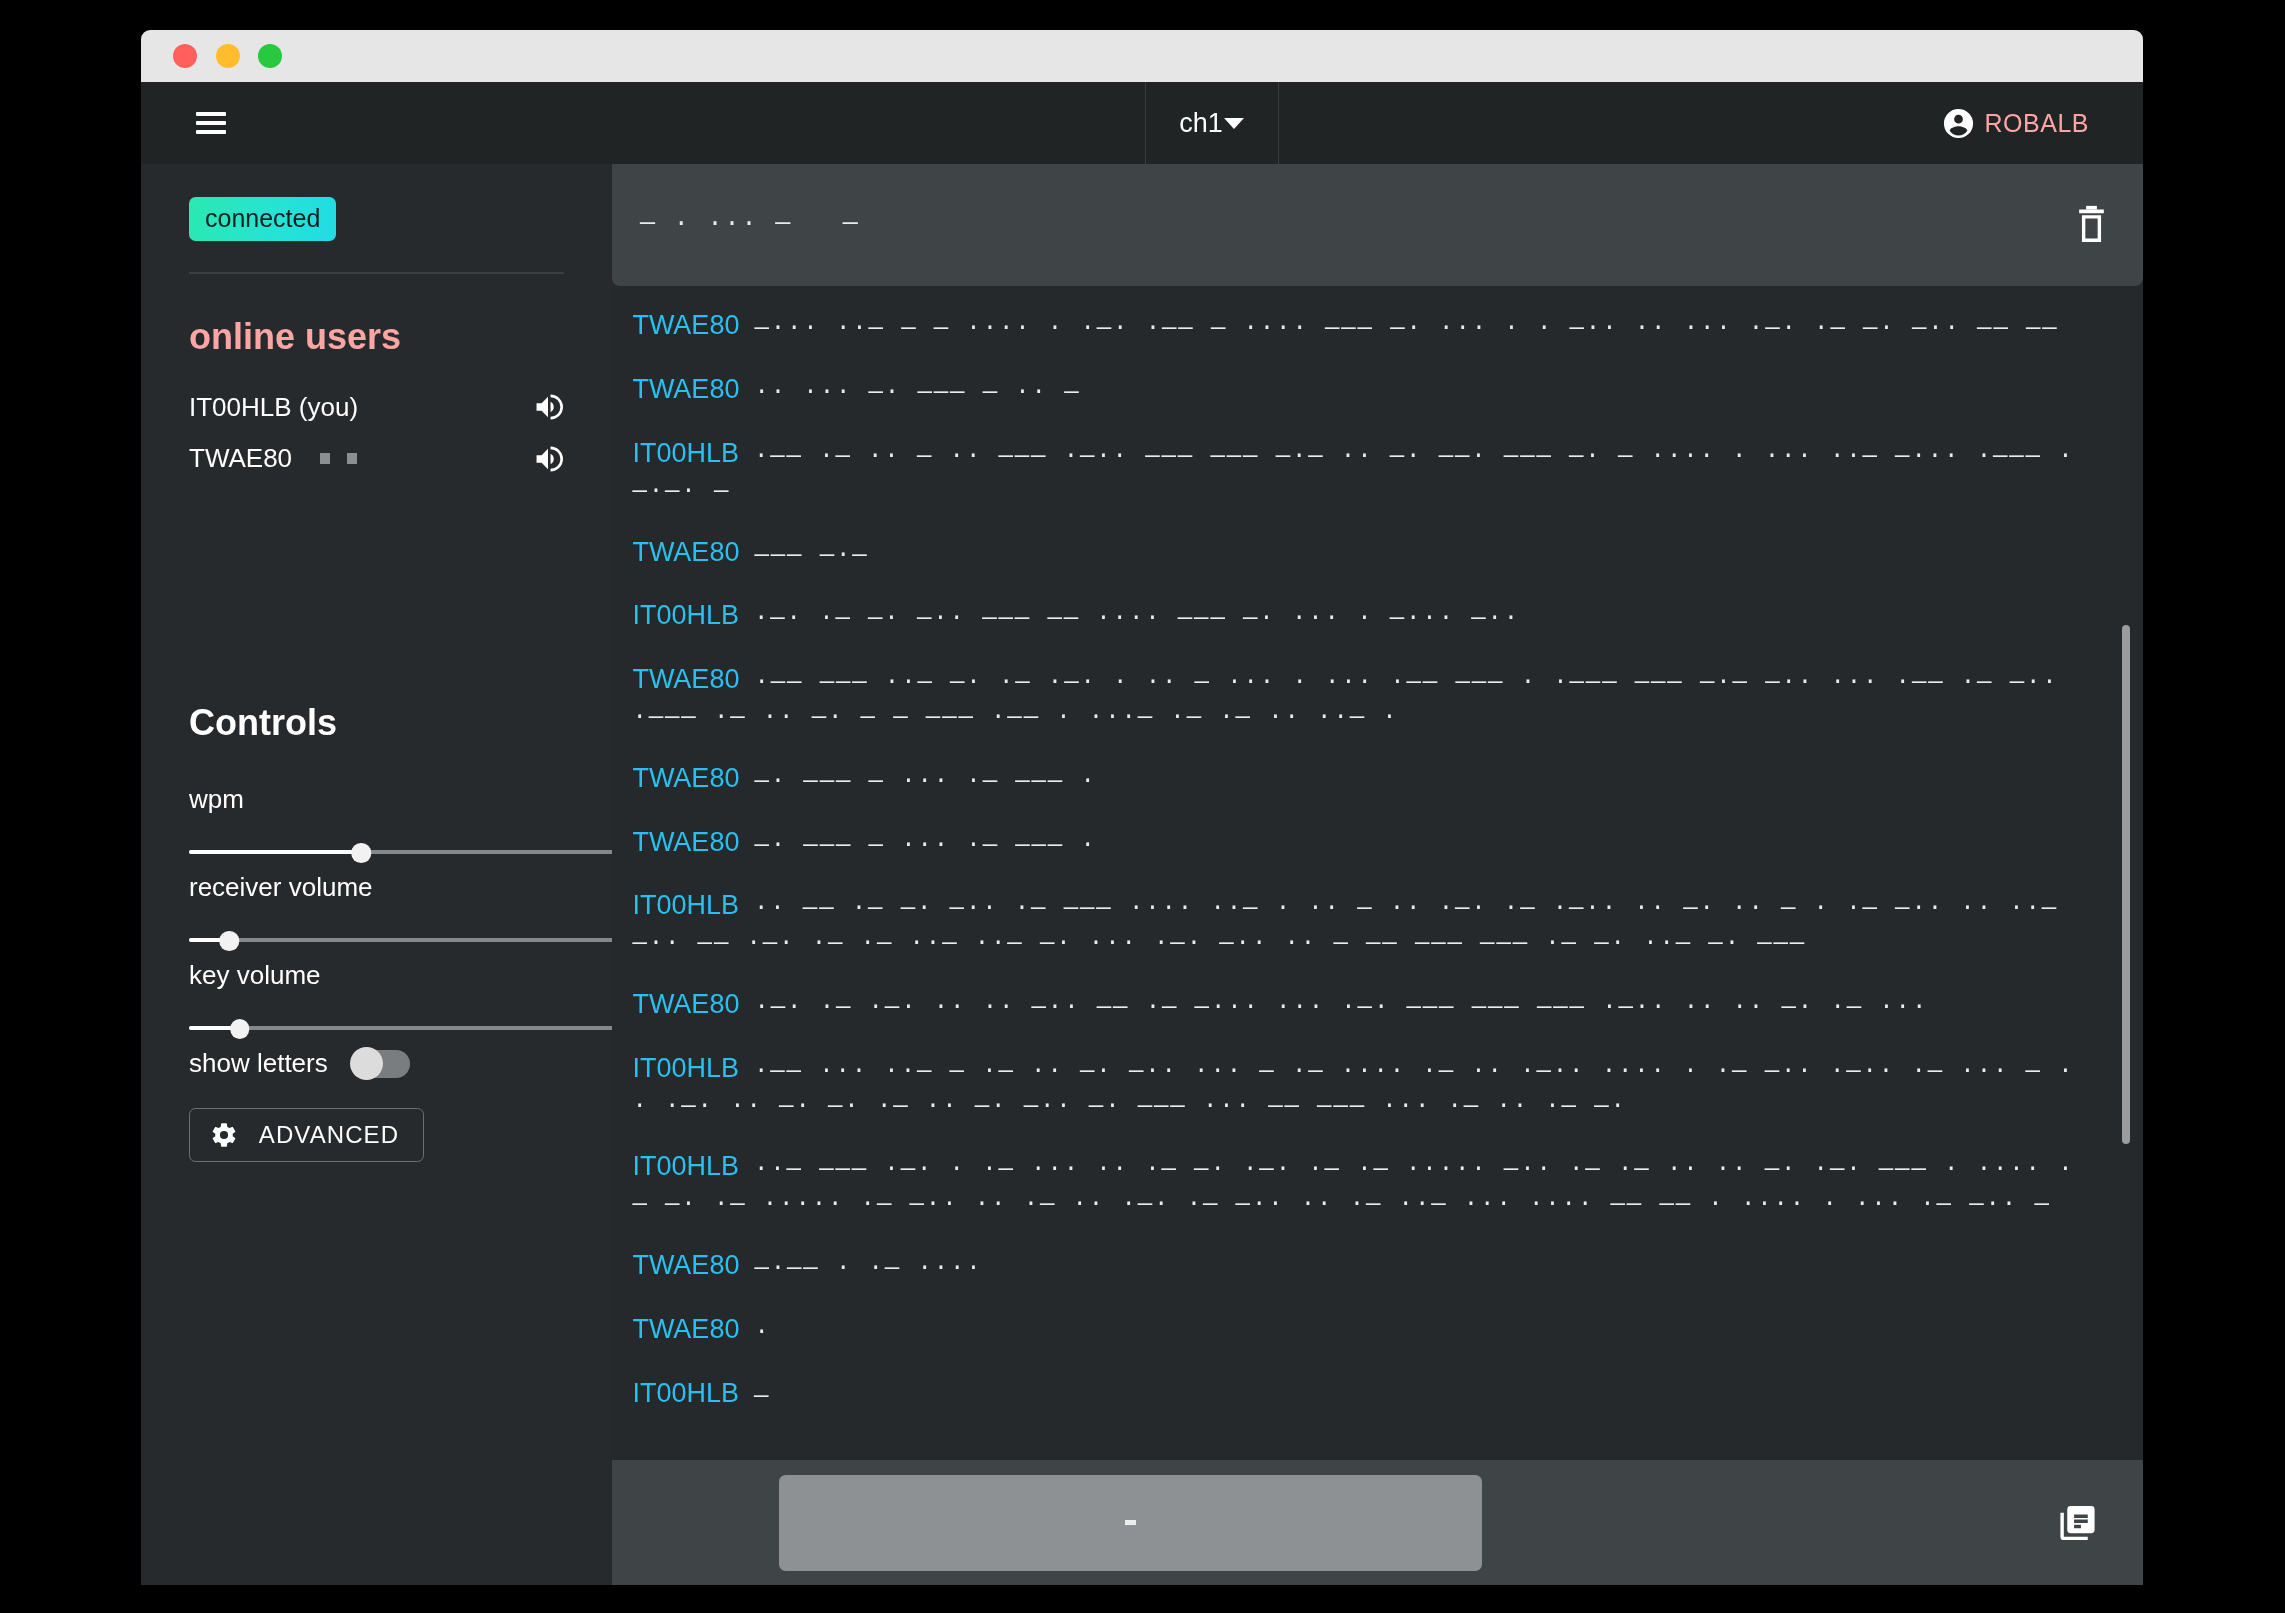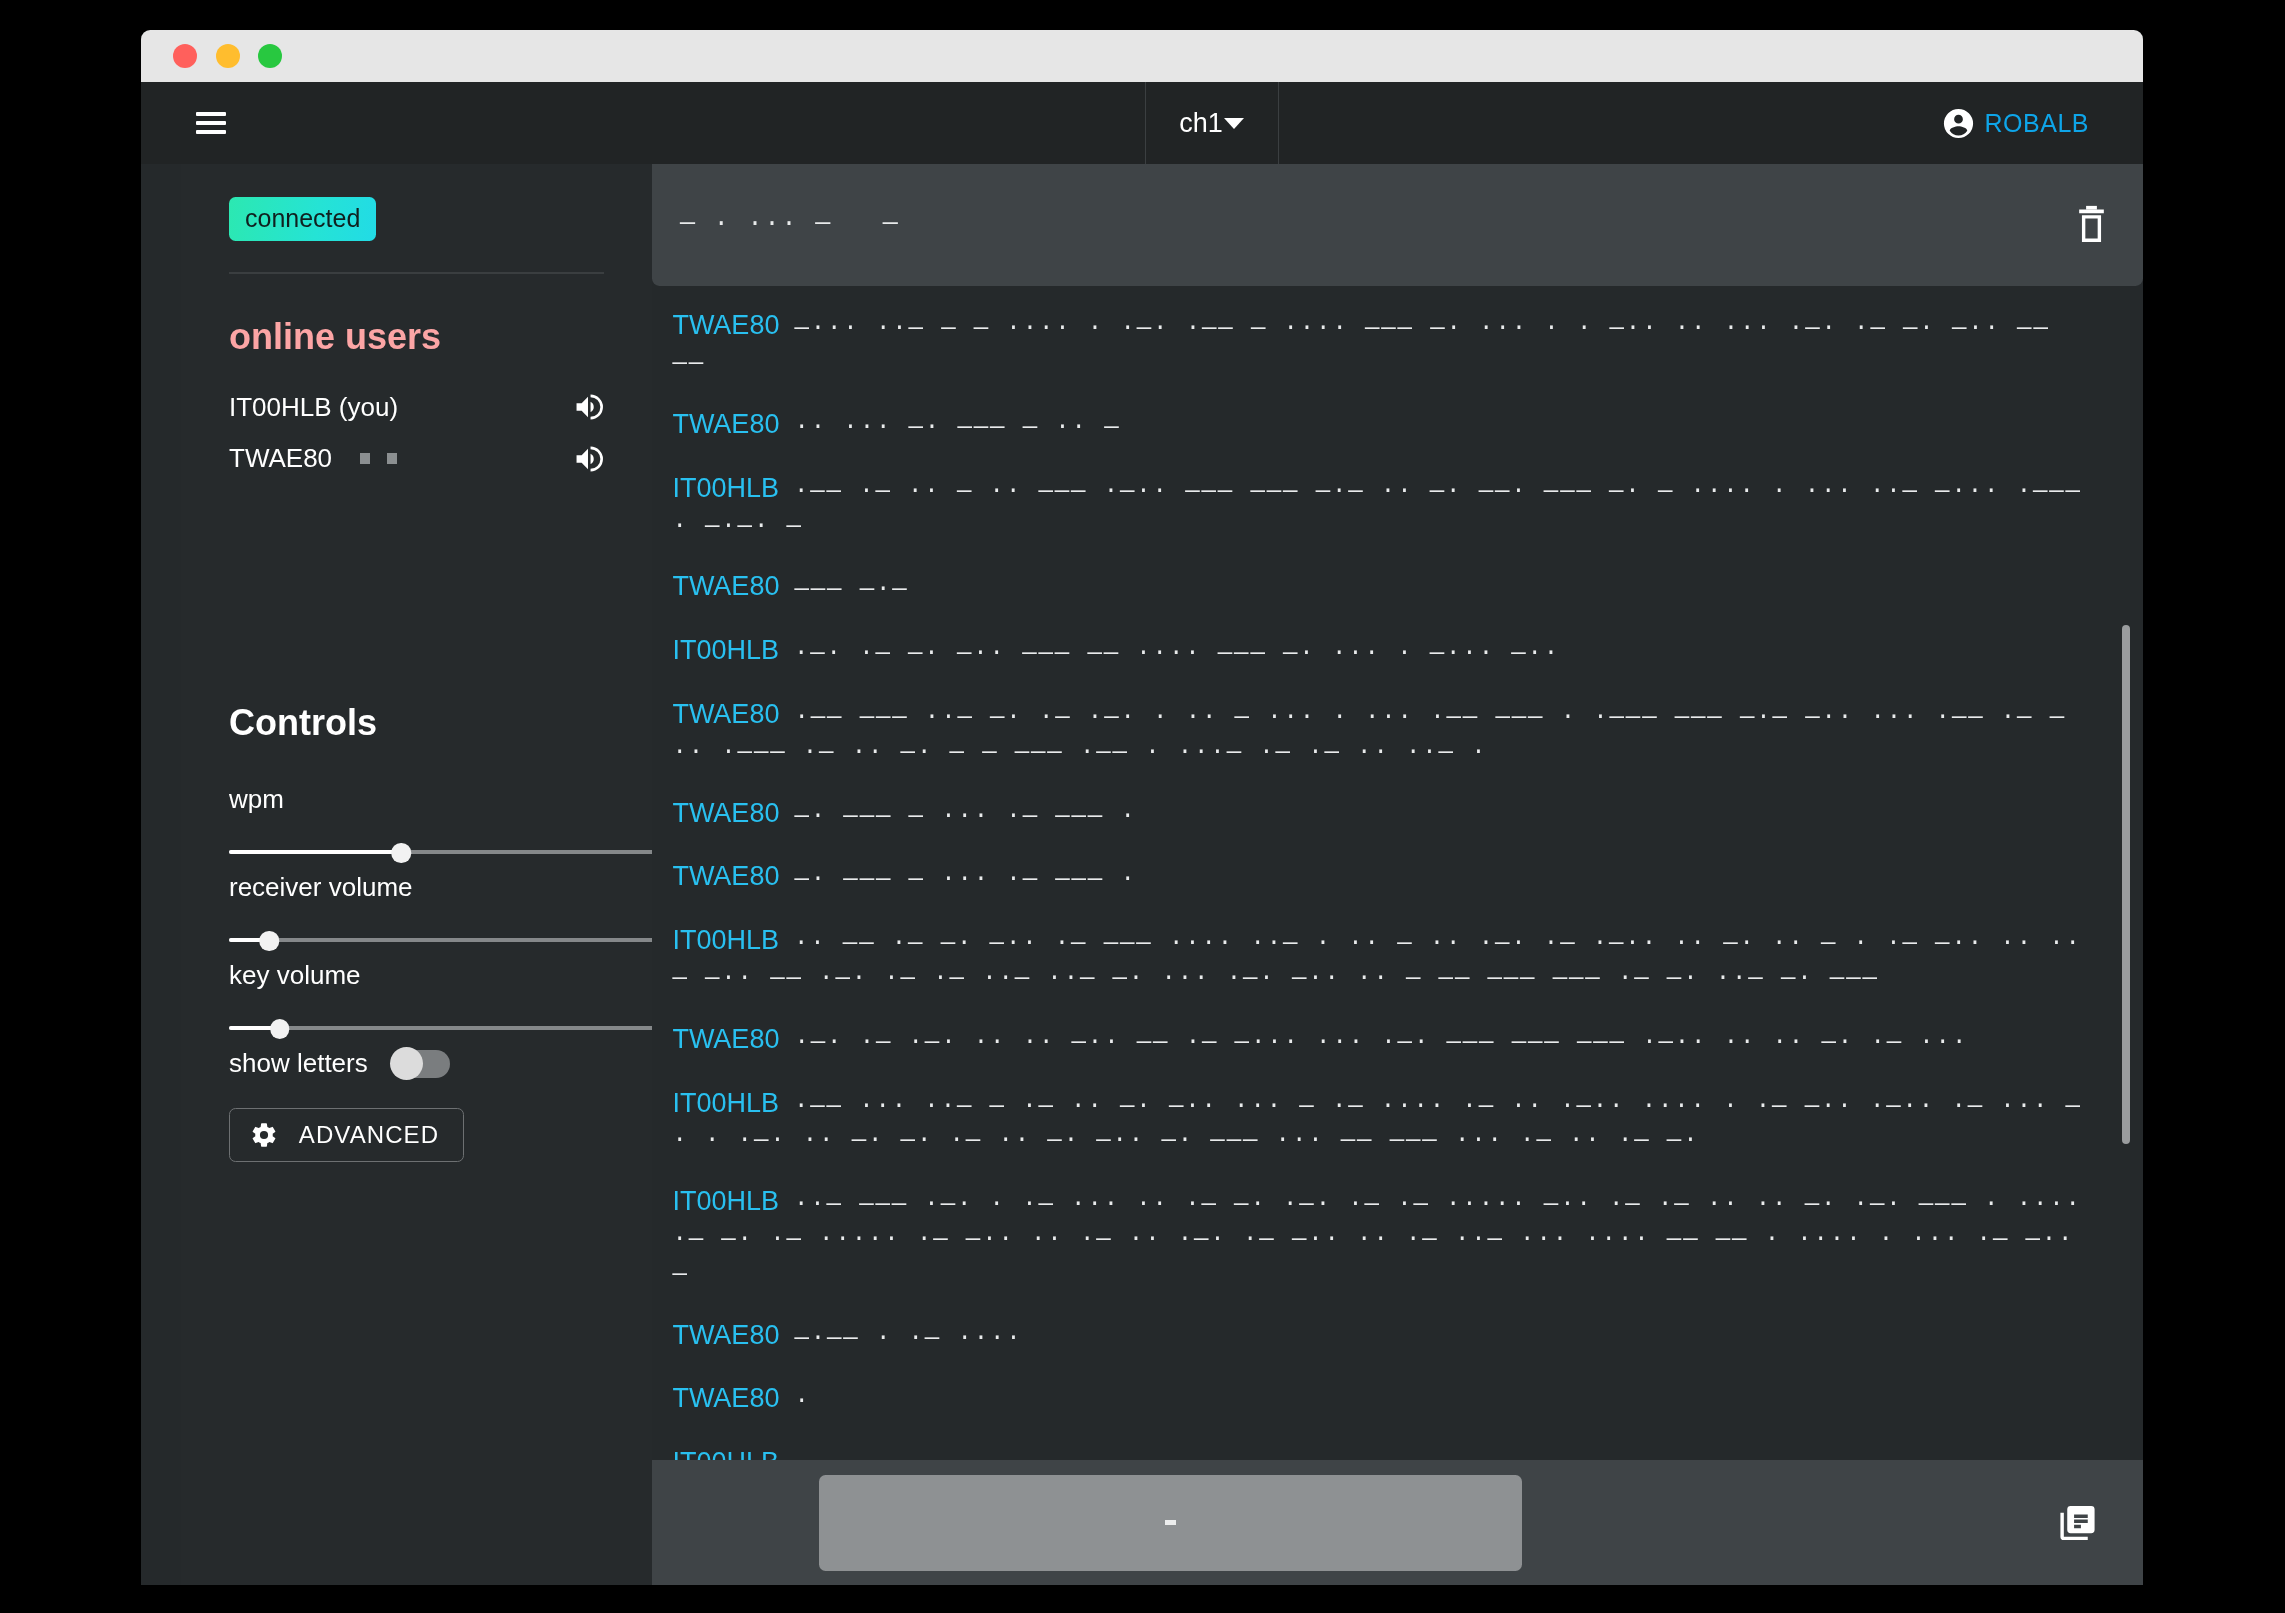--- a/index.html
+++ b/index.html
@@ -63,39 +63,38 @@
   .caret {
     width: 0; height: 0;
     border-left: 10.2px solid transparent;
     border-right: 10.2px solid transparent;
     border-top: 11px solid #fff;
   }
   .user-chip {
     position: absolute;
     right: 54px; top: 0; bottom: 0;
     display: flex; align-items: center; gap: 9px;
-    color: #0ea5e9; font-size: 25px; letter-spacing: 0.5px;
+    color: #fca5a5; font-size: 25px; letter-spacing: 0.5px;
     cursor: pointer;
   }
   .avatar-icon { width: 35px; height: 35px; }
 
   
   .body {
     display: flex;
     height: calc(1555px - 52px - 82px);
     background: #25292b;
   }
 
   
   .sidebar {
     width: 471px;
     background: #262a2c;
     padding: 33px 48px 0 48px;
     position: relative;
-    margin-left: 40px;
   }
   .badge {
     display: inline-block;
     background: linear-gradient(100deg, #2ce8b1 0%, #25e3d5 60%, #22dbe6 100%);
     color: #10201f;
     font-size: 25px;
     padding: 6.5px 16px 8.3px;
     border-radius: 6.5px;
   }
   .divider {

